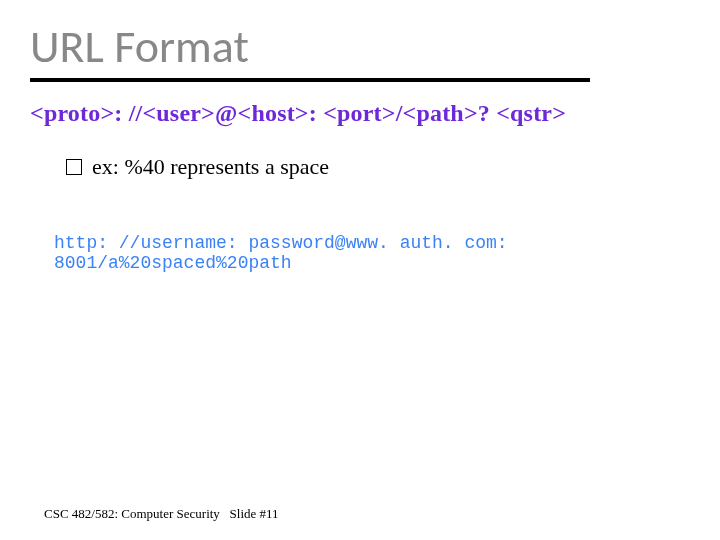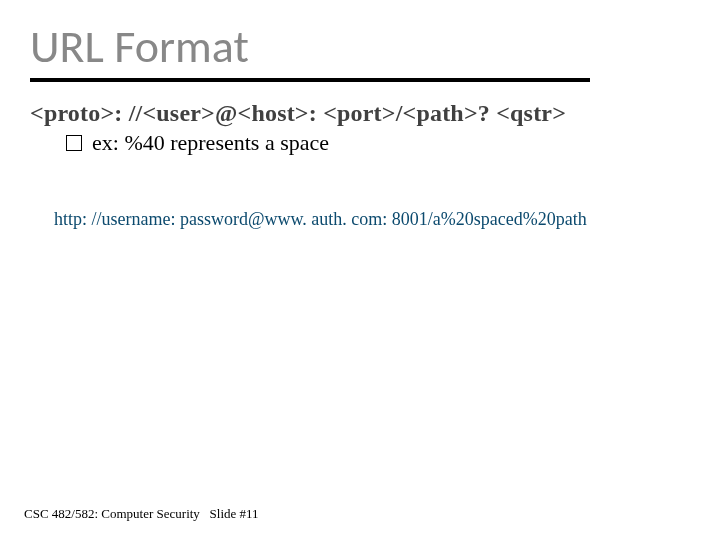--- a/index.html
+++ b/index.html
@@ -26,22 +26,22 @@
   .rule {
     height: 4px;
     background: #000000;
     width: 560px;
     margin-bottom: 18px;
   }
   .url-format {
     font-family: Georgia, 'Times New Roman', serif;
     font-size: 24px;
     font-weight: bold;
-    color: #404040;
-    margin-bottom: 0;
+    color: #6d28d9;
+    margin-bottom: 24px;
     letter-spacing: 0.2px;
   }
   .bullets {
     list-style: none;
     padding-left: 34px;
   }
   .bullets li {
     font-family: Georgia, 'Times New Roman', serif;
     font-size: 22px;
     color: #000000;
@@ -61,27 +61,27 @@
   }
   .sub {
     padding-left: 62px;
   }
   .sub li::before {
     left: -26px;
   }
   .example {
     margin-top: 50px;
     padding-left: 24px;
-    font-family: Liberation Serif, serif;
+    font-family: Liberation Mono, monospace;
     font-size: 18px;
-    color: #0c4a6e;
+    color: #3b82f6;
   }
   .footer {
     position: absolute;
-    left: 24px;
+    left: 44px;
     bottom: 18px;
     font-family: Georgia, 'Times New Roman', serif;
     font-size: 13px;
     color: #000000;
   }
 </style>
 </head>
 <body>
 
 <div class="slide">

